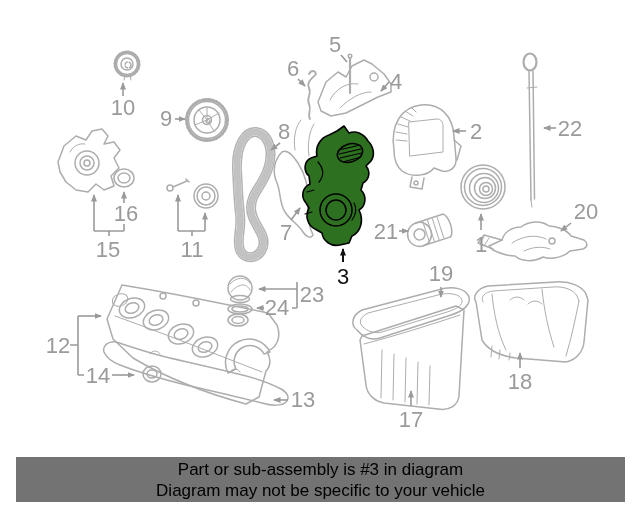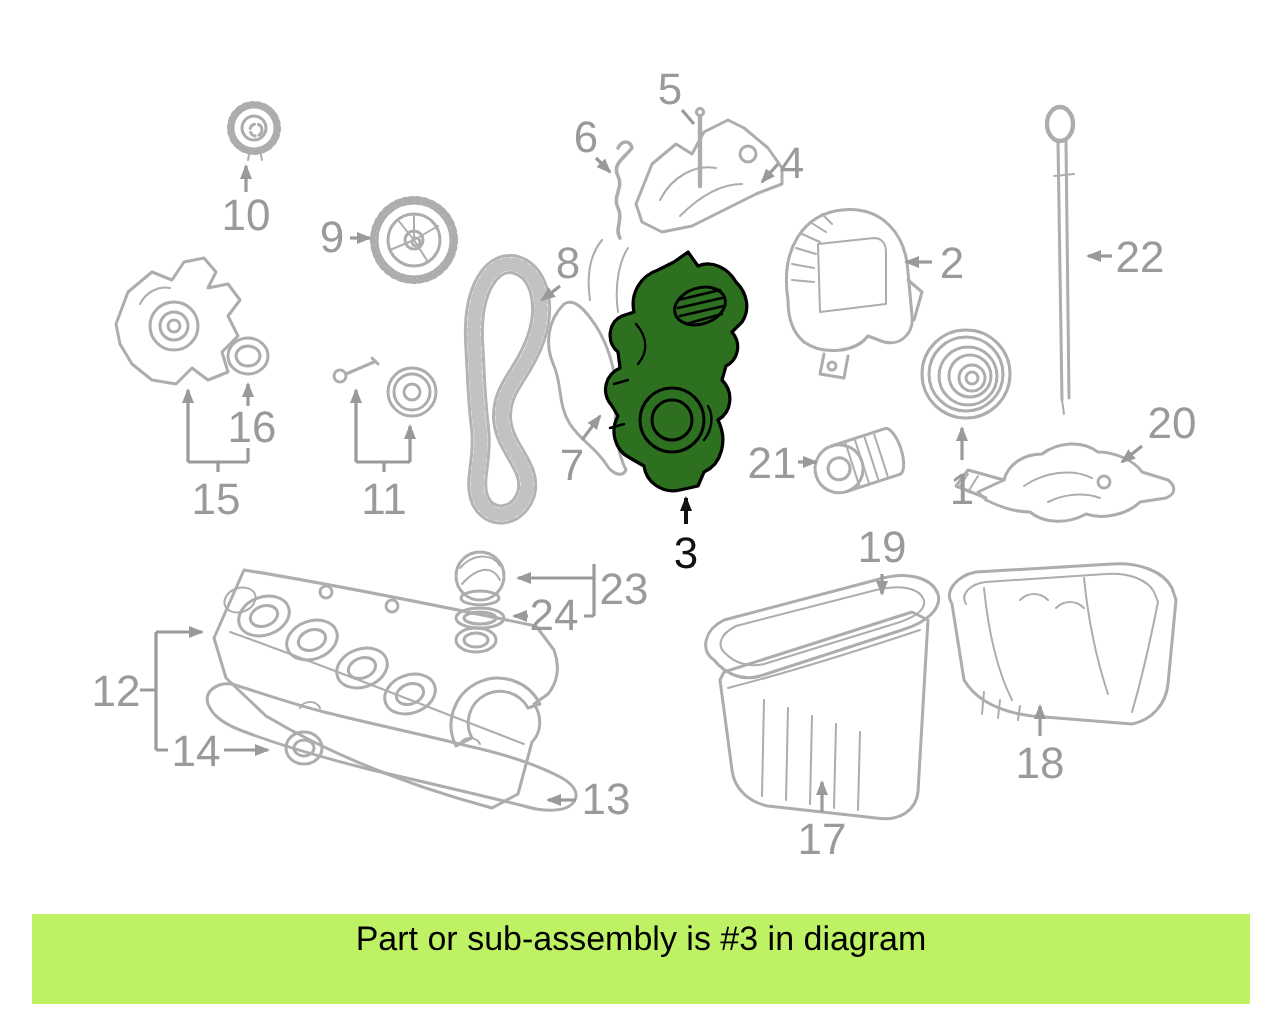--- a/index.html
+++ b/index.html
@@ -5,21 +5,21 @@
   html,body{margin:0;padding:0;background:#fff;}
   .stage{position:relative;width:640px;height:512px;background:#fff;overflow:hidden;
          font-family:"Liberation Sans",sans-serif;}
   svg{position:absolute;left:0;top:0;}
   .art{stroke:#adadad;fill:none;stroke-width:1.5;stroke-linecap:round;stroke-linejoin:round;}
   .thin{stroke-width:1;}
   .ld{stroke:#9a9a9a;fill:none;stroke-width:1.6;}
   .ldb{stroke:#111;fill:none;stroke-width:2;}
   .cl{fill:#9a9a9a;stroke:none;font-size:22px;text-anchor:middle;font-family:"Liberation Sans",sans-serif;}
   .clb{fill:#111;stroke:none;font-size:22px;text-anchor:middle;font-family:"Liberation Sans",sans-serif;}
-  .banner{position:absolute;left:16px;top:457px;width:609px;height:45px;background:#bef264;
+  .banner{position:absolute;left:16px;top:457px;width:609px;height:45px;background:#737373;
           color:#000;text-align:center;font-size:17px;line-height:21px;padding-top:2px;
           box-sizing:border-box;}
 </style>
 </head>
 <body>
 
 <div class="stage">
 <svg width="640" height="512" viewBox="0 0 640 512">
   <defs>
     <marker id="ah" markerWidth="9" markerHeight="8" refX="6.5" refY="3" orient="auto" markerUnits="userSpaceOnUse">
@@ -305,14 +305,15 @@
     </g>
     <g>
       <path class="ld" d="M264,308 L257,308" marker-end="url(#ah)"></path>
       <text class="cl" x="277" y="315">24</text>
     </g>
   </g>
 </svg>
 
 <div class="banner">
   <div>Part or sub-assembly is #3 in diagram</div>
+  <div>Diagram may not be specific to your vehicle</div>
 </div>
 </div>
 
 </body></html>

